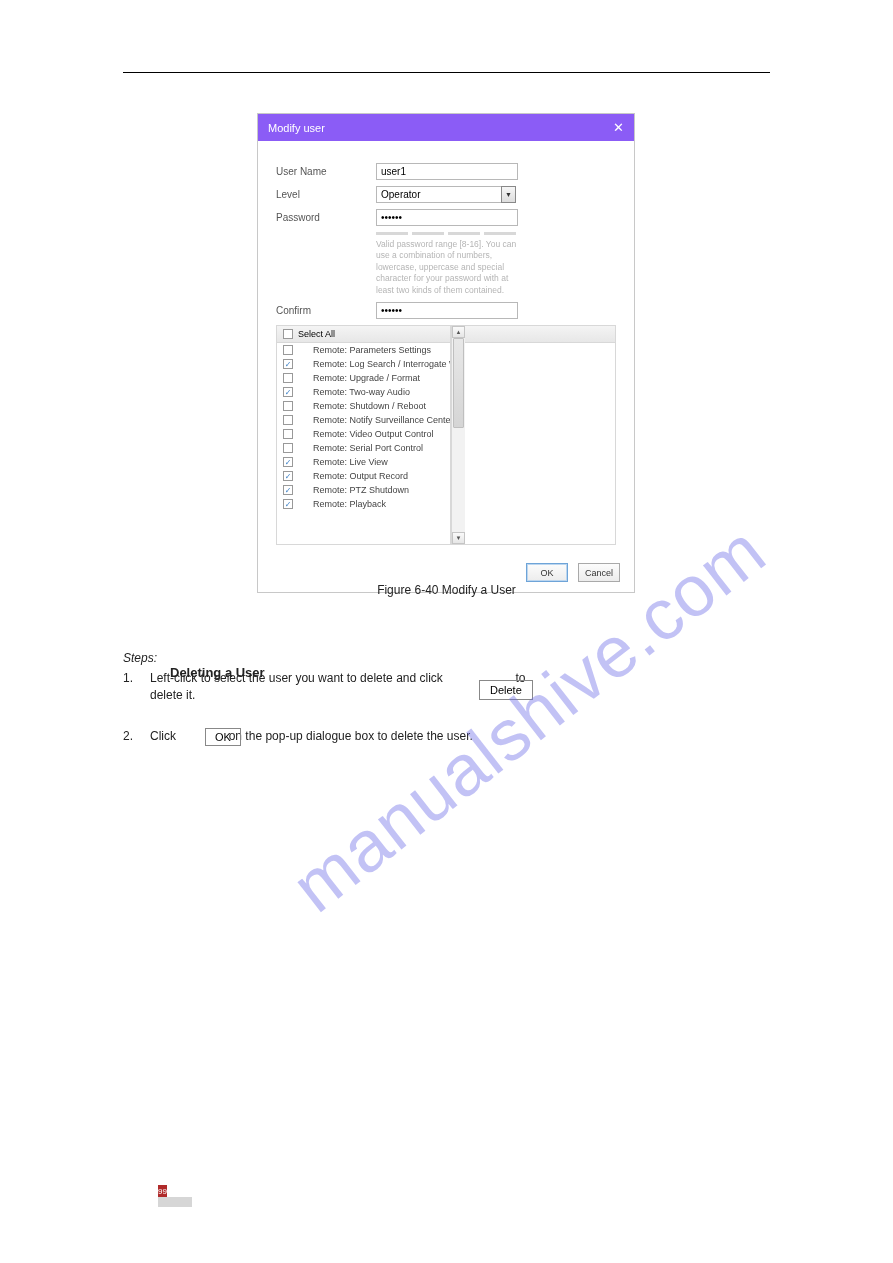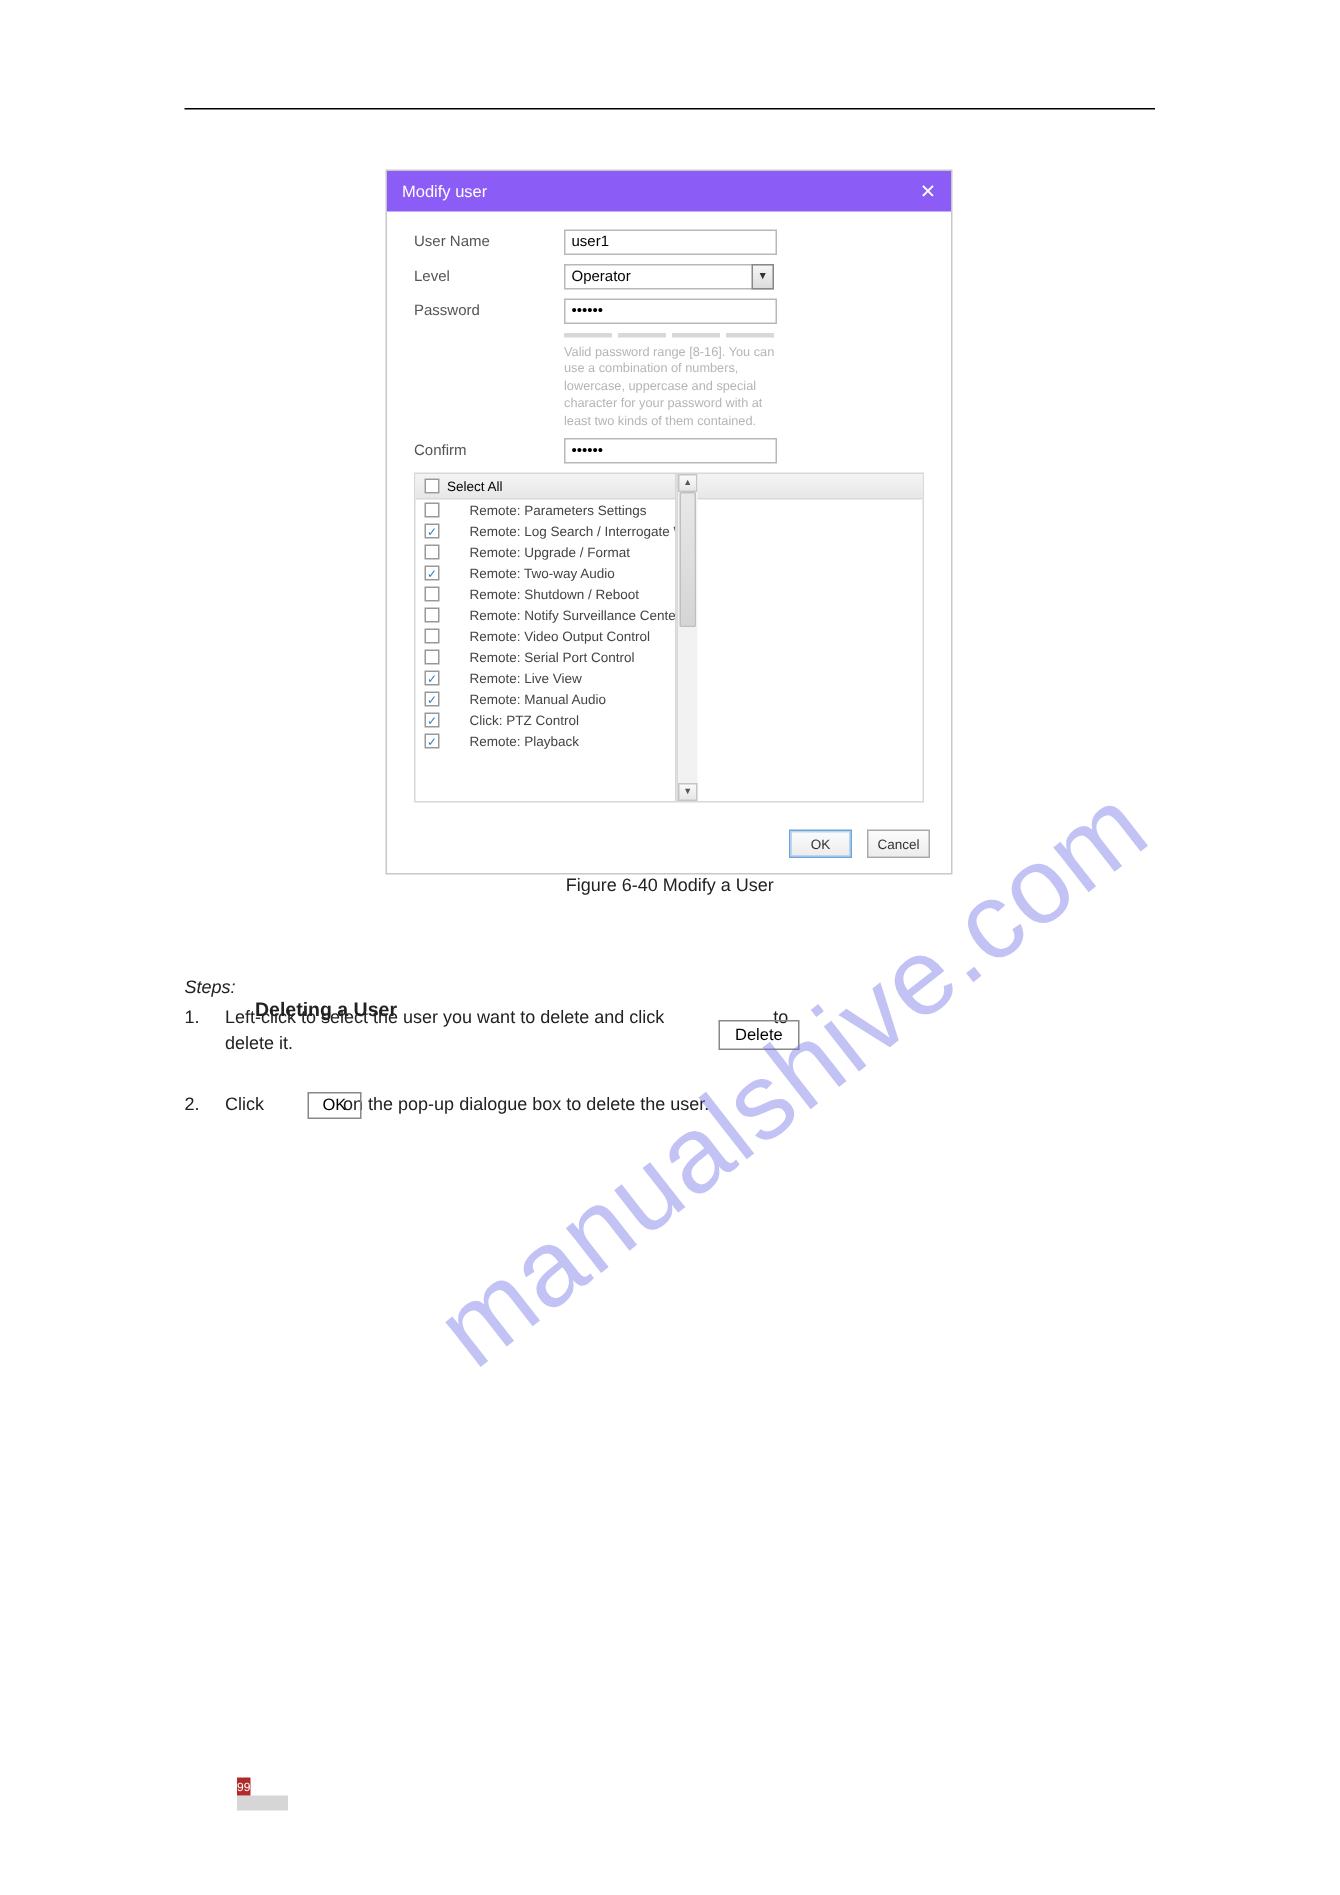--- a/index.html
+++ b/index.html
@@ -28,21 +28,21 @@
     .dialog-header {
       background: #8b5cf6;
       color: #fff;
       font-size: 11px;
       padding: 6px 10px;
       display: flex;
       justify-content: space-between;
       align-items: center;
     }
     .close-icon { font-size: 13px; cursor: pointer; }
-    .dialog-body { padding: 12px 18px 0 18px; }
+    .dialog-body { padding: 22px 18px 0 18px; }
     .field-row { display: flex; align-items: flex-start; margin-bottom: 6px; font-size: 10px; }
     .field-label { width: 100px; color: #555; padding-top: 3px; }
     .field-input {
       flex: 0 0 140px;
       height: 17px;
       border: 1px solid #b8b8b8;
       padding: 0 4px;
       font-size: 10px;
       font-family: inherit;
     }
@@ -278,25 +278,25 @@
           <div class="perm-item">
             <span class="cbx"></span>
             <span>Remote: Serial Port Control</span>
           </div>
           <div class="perm-item">
             <span class="cbx">✓</span>
             <span>Remote: Live View</span>
           </div>
           <div class="perm-item">
             <span class="cbx">✓</span>
-            <span>Remote: Manual Audio</span>
-          </div>
-          <div class="perm-item">
-            <span class="cbx">✓</span>
-            <span>Click: PTZ Control</span>
+            <span>Remote: Output Record</span>
+          </div>
+          <div class="perm-item">
+            <span class="cbx">✓</span>
+            <span>Remote: PTZ Shutdown</span>
           </div>
           <div class="perm-item">
             <span class="cbx">✓</span>
             <span>Remote: Playback</span>
           </div>
         </div>
     </div>
     <div class="scroll-column">
       <div class="scroll-btn">▲</div>
       <div class="scroll-track">

